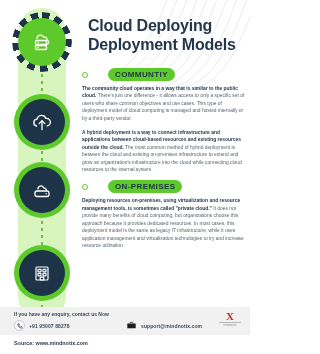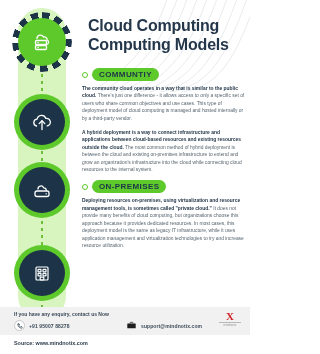--- a/index.html
+++ b/index.html
@@ -119,21 +119,21 @@
   .content {
     position: absolute;
     left: 82px;
     top: 68px;
     width: 164px;
   }
   .section { margin-bottom: 7px; }
   .sec-head {
     display: flex;
     align-items: center;
-    gap: 4px;
+    gap: 20px;
     margin-bottom: 4px;
   }
   .bullet-ring {
     width: 6px;
     height: 6px;
     border-radius: 50%;
     border: 1.6px solid #5ec92b;
     box-sizing: border-box;
     flex: none;
   }
@@ -313,22 +313,22 @@
         <rect x="11" y="11.3" width="3" height="2.6" rx="0.4"></rect>
         <rect x="16" y="11.3" width="3" height="2.6" rx="0.4"></rect>
         <rect x="11" y="15.3" width="3" height="2.6" rx="0.4"></rect>
         <rect x="16" y="15.3" width="3" height="2.6" rx="0.4"></rect>
         <rect x="13.2" y="19.2" width="3.6" height="2.8" rx="0.4"></rect>
       </svg>
     </div>
   </div>
 
   <div class="title">
-    <div>Cloud Computing</div>
-    <div>Computing Models</div>
+    <div>Cloud Deploying</div>
+    <div>Deployment Models</div>
   </div>
 
   <div class="content">
 
     <div class="section">
       <div class="sec-head">
         <span class="bullet-ring"></span>
         <span class="badge">COMMUNTIY</span>
       </div>
       <p class="body-text"><b>The community cloud operates in a way that is similar to the public cloud.</b><span> There's just one difference - it allows access to only a specific set of users who share common objectives and use cases. This type of deployment model of cloud computing is managed and hosted internally or by a third-party vendor.</span></p>

